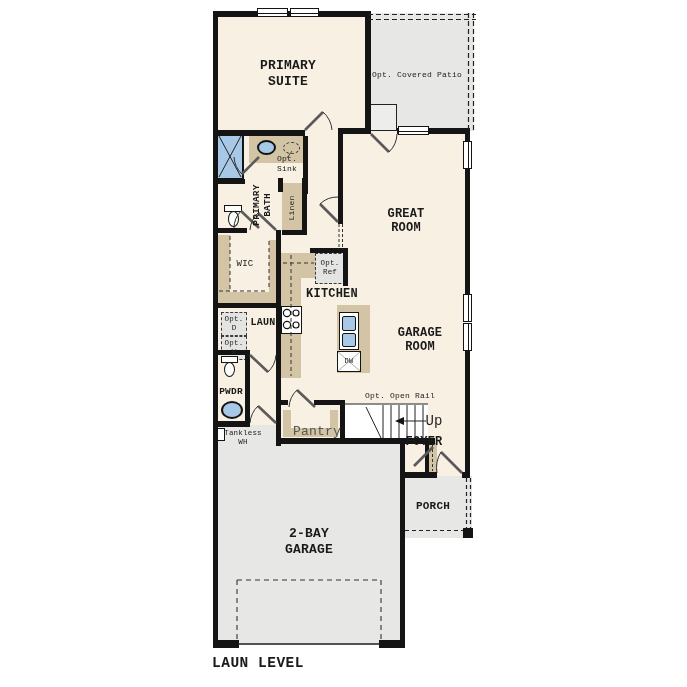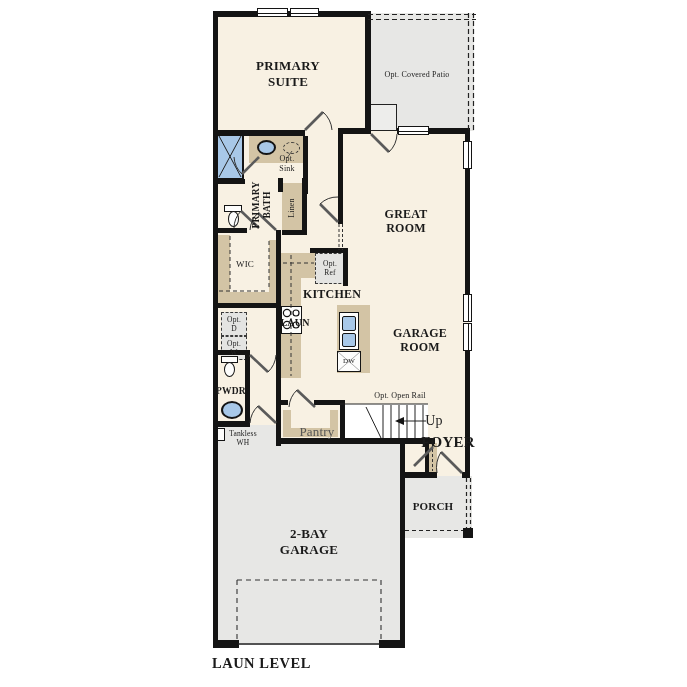--- a/index.html
+++ b/index.html
@@ -1,17 +1,17 @@
 <!DOCTYPE html>
 <html><head>
 <meta charset="utf-8">
 <style>
   html,body{margin:0;padding:0;background:#fff;}
   #plan{position:relative;width:687px;height:687px;background:#fff;overflow:hidden;
-        font-family:Liberation Serif, serif;}
+        font-family:Liberation Mono, monospace;}
   .floor,.wall,.cab,.win,.fix,.optbox{position:absolute;}
   .floor.in{background:#f8f1e3;}
   .floor.out{background:#e7e7e5;}
   .wall{background:#141414;}
   .cab{background:#d3c4a5;}
   .optbox{background:#e4e4e2;border:1px dashed #3a3a3a;box-sizing:border-box;}
   .win{background:#fff;border:1px solid #141414;box-sizing:border-box;}
   .win.h::before{content:"";position:absolute;left:0;right:0;top:50%;height:1px;background:#141414;}
   .win.v::before{content:"";position:absolute;top:0;bottom:0;left:50%;width:1px;background:#141414;}
   .fix{box-sizing:border-box;}
@@ -192,31 +192,31 @@
 BATH</div>
   <div class="lbl" style="left:287px;top:164px;font-size:8px;">Opt.
 Sink</div>
   <div class="lbl vert" style="left:292px;top:208px;font-size:8px;">Linen</div>
   <div class="lbl" style="left:245px;top:264px;font-size:9px;">WIC</div>
   <div class="lbl b" style="left:332px;top:294px;font-size:12px;">KITCHEN</div>
   <div class="lbl" style="left:330px;top:268px;font-size:7.5px;">Opt.
 Ref</div>
   <div class="lbl b" style="left:420px;top:340px;font-size:12px;">GARAGE
 ROOM</div>
-  <div class="lbl b" style="left:263px;top:323px;font-size:10px;margin-left:32px;">LAUN</div>
+  <div class="lbl b" style="left:263px;top:323px;font-size:10px;">LAUN</div>
   <div class="lbl" style="left:234px;top:324px;font-size:7.5px;">Opt.
 D</div>
   <div class="lbl" style="left:234px;top:348px;font-size:7.5px;">Opt.
 W</div>
   <div class="lbl b" style="left:231px;top:392px;font-size:9.5px;">PWDR</div>
   <div class="lbl" style="left:243px;top:438px;font-size:7.5px;">Tankless
 WH</div>
   <div class="lbl" style="left:317px;top:432px;font-size:13px;color:#555;">Pantry</div>
   <div class="lbl" style="left:400px;top:396px;font-size:8px;">Opt. Open Rail</div>
   <div class="lbl" style="left:434px;top:421px;font-size:14px;">Up</div>
-  <div class="lbl b" style="left:448px;top:442px;font-size:15px;">FOYER</div>
+  <div class="lbl b" style="left:424px;top:442px;font-size:12px;">FOYER</div>
   <div class="lbl b" style="left:433px;top:507px;font-size:11px;">PORCH</div>
   <div class="lbl b" style="left:309px;top:542px;font-size:13px;">2-BAY
 GARAGE</div>
   <div class="lbl" style="left:349px;top:361px;font-size:7px;">DW</div>
   <div class="lbl b tl" style="left:212px;top:655px;font-size:14.5px;letter-spacing:.5px;">LAUN LEVEL</div>
 
 </div>
 
 </body></html>

